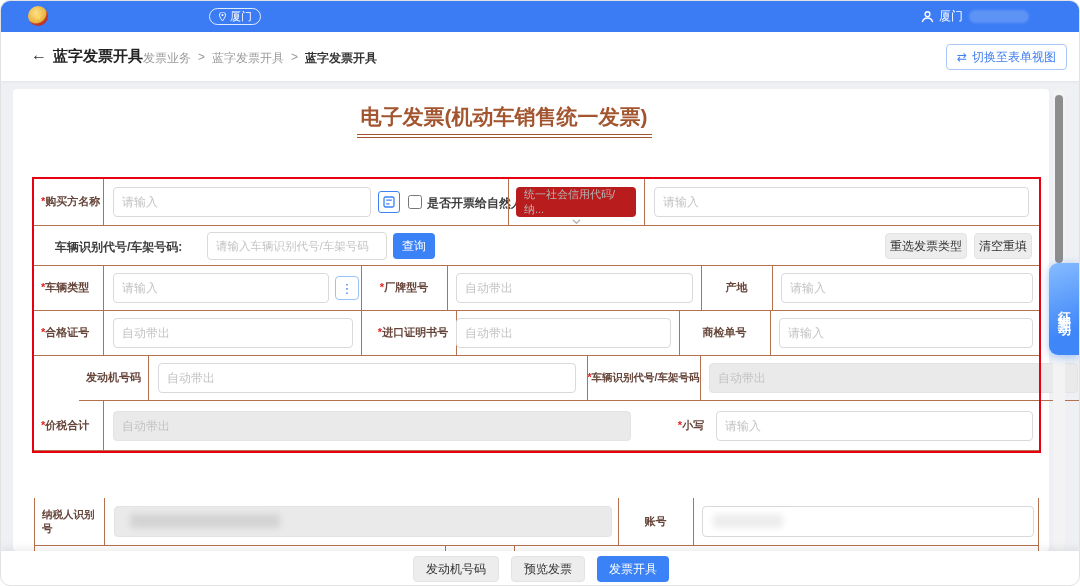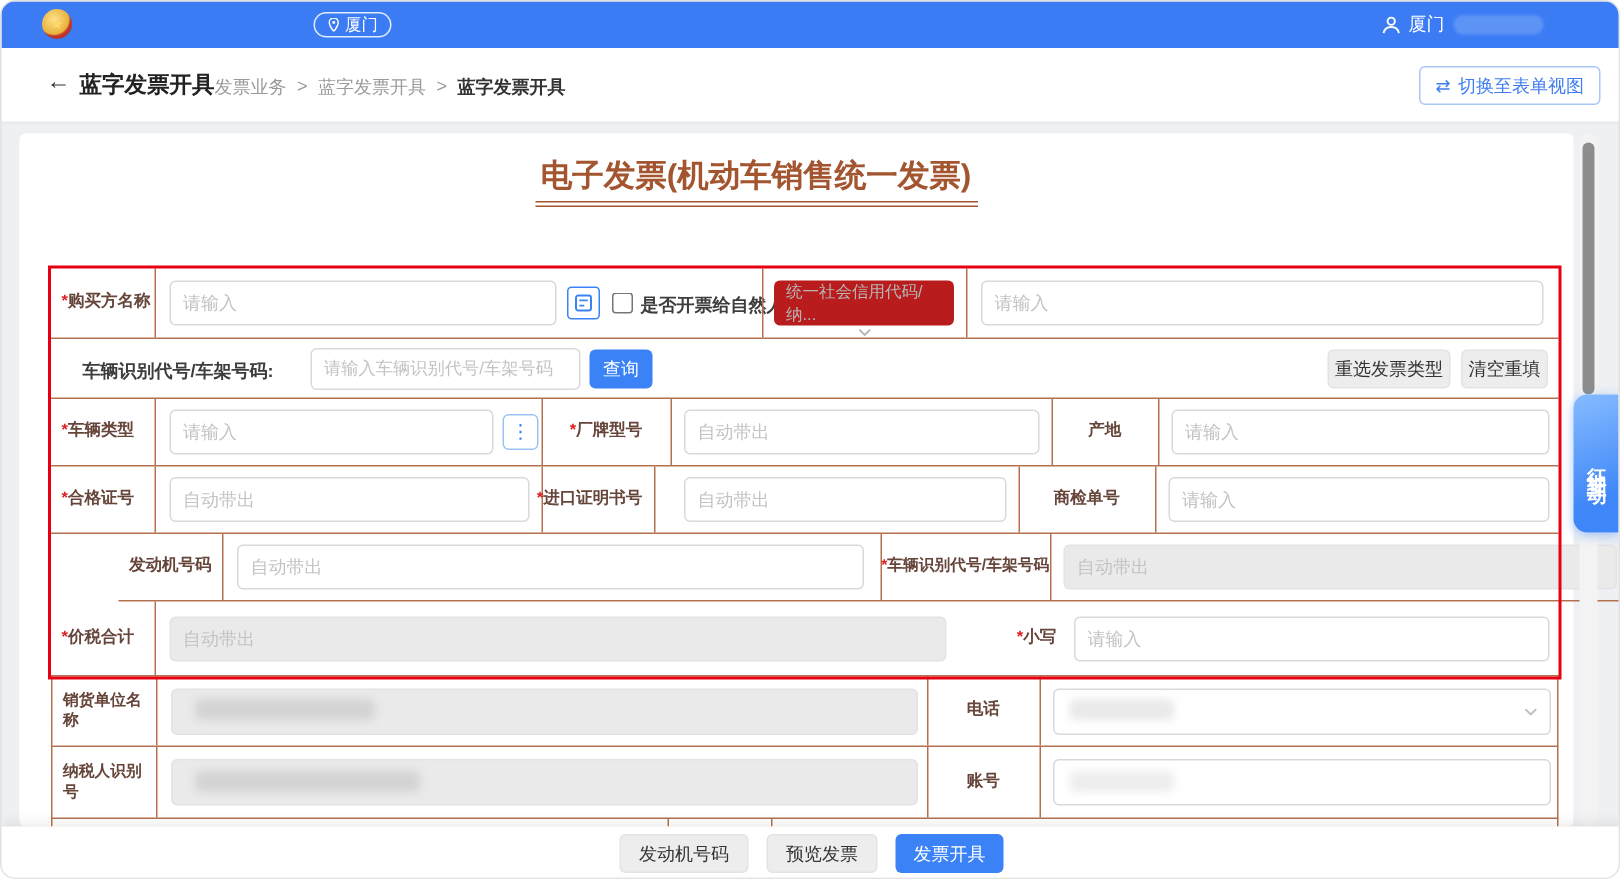--- a/index.html
+++ b/index.html
@@ -176,21 +176,21 @@
         <input class="ipt" style="left: 422px; top: 7px; width: 237px;" placeholder="自动带出">
         <div class="vline" style="left:667px;"></div>
         <div class="lblcell" style="left:667px;width:72px;border-right:1px solid #b5714f;">产地</div>
         <input class="ipt" style="left: 747px; top: 7px; width: 252px;" placeholder="请输入">
       </div>
 
       <div class="row" style="top:132px;height:45px;">
         <div class="lblcell lleft req" style="left:0;width:70px;border-right:1px solid #b5714f;">合格证号</div>
         <input class="ipt" style="left: 79px; top: 7px; width: 240px;" placeholder="自动带出">
         <div class="vline" style="left:327px;"></div>
-        <div class="lblcell req" style="left:316px;width:87px;border-right:1px solid #b5714f;">进口证明书号</div>
+        <div class="lblcell req" style="left:336px;width:87px;border-right:1px solid #b5714f;">进口证明书号</div>
         <input class="ipt" style="left: 422px; top: 7px; width: 215px;" placeholder="自动带出">
         <div class="vline" style="left:645px;"></div>
         <div class="lblcell" style="left:645px;width:92px;border-right:1px solid #b5714f;">商检单号</div>
         <input class="ipt" style="left: 745px; top: 7px; width: 254px;" placeholder="请输入">
       </div>
 
       <div class="row" style="top:177px;height:45px;margin-left:45px;">
         <div class="lblcell lleft" style="left:0;width:70px;border-right:1px solid #b5714f;">发动机号码</div>
         <input class="ipt" style="left: 79px; top: 7px; width: 418px;" placeholder="自动带出">
         <div class="vline" style="left:508px;"></div>
@@ -198,34 +198,20 @@
         <input class="ipt dis" style="left: 630px; top: 7px; width: 369px;" disabled="" placeholder="自动带出">
       </div>
 
       <div class="row" style="top:222px;height:50px;">
         <div class="lblcell lleft req" style="left:0;width:70px;border-right:1px solid #b5714f;">价税合计</div>
         <input class="ipt dis" style="left: 79px; top: 10px; width: 518px;" disabled="" placeholder="自动带出">
         <div class="lblcell req" style="left:636px;width:42px;">小写</div>
         <input class="ipt" style="left: 682px; top: 10px; width: 317px;" placeholder="请输入">
       </div>
 
-      <div class="row sided" style="top:272px;height:47px;">
-        <div class="lblcell lleft" style="left:0;width:70px;border-right:1px solid #b5714f;font-size:10.5px;">销货单位名称</div>
-        <input class="ipt dis" style="left: 79px; top: 8px; width: 498px; height: 31px;" disabled="">
-        <div class="blob" style="left:95px;top:15px;width:120px;height:14px;"></div>
-        <div class="vline" style="left:583px;"></div>
-        <div class="lblcell" style="left:583px;width:76px;border-right:1px solid #b5714f;">电话</div>
-        <div class="selbox selwhite" style="left:667px;top:8px;width:332px;height:31px;">
-          <span></span>
-          <svg class="chev" viewBox="0 0 10 6">
-              <polyline points="1,1 5,5 9,1" fill="none" stroke="#bdbdbd" stroke-width="1.4"></polyline>
-            </svg>
-        </div>
-        <div class="blob" style="left:678px;top:15px;width:70px;height:14px;background:rgba(200,200,200,.4);"></div>
-      </div>
 
       <div class="row sided" style="top:319px;height:48px;">
         <div class="lblcell lleft" style="left:0;width:70px;border-right:1px solid #b5714f;font-size:10.5px;">纳税人识别号</div>
         <input class="ipt dis" style="left: 79px; top: 8px; width: 498px; height: 31px;" disabled="">
         <div class="blob" style="left:95px;top:16px;width:150px;height:14px;"></div>
         <div class="vline" style="left:583px;"></div>
         <div class="lblcell" style="left:583px;width:76px;border-right:1px solid #b5714f;">账号</div>
         <input class="ipt" style="left: 667px; top: 8px; width: 332px; height: 31px;">
         <div class="blob" style="left:678px;top:16px;width:70px;height:14px;background:rgba(225,225,225,.6);"></div>
       </div>

